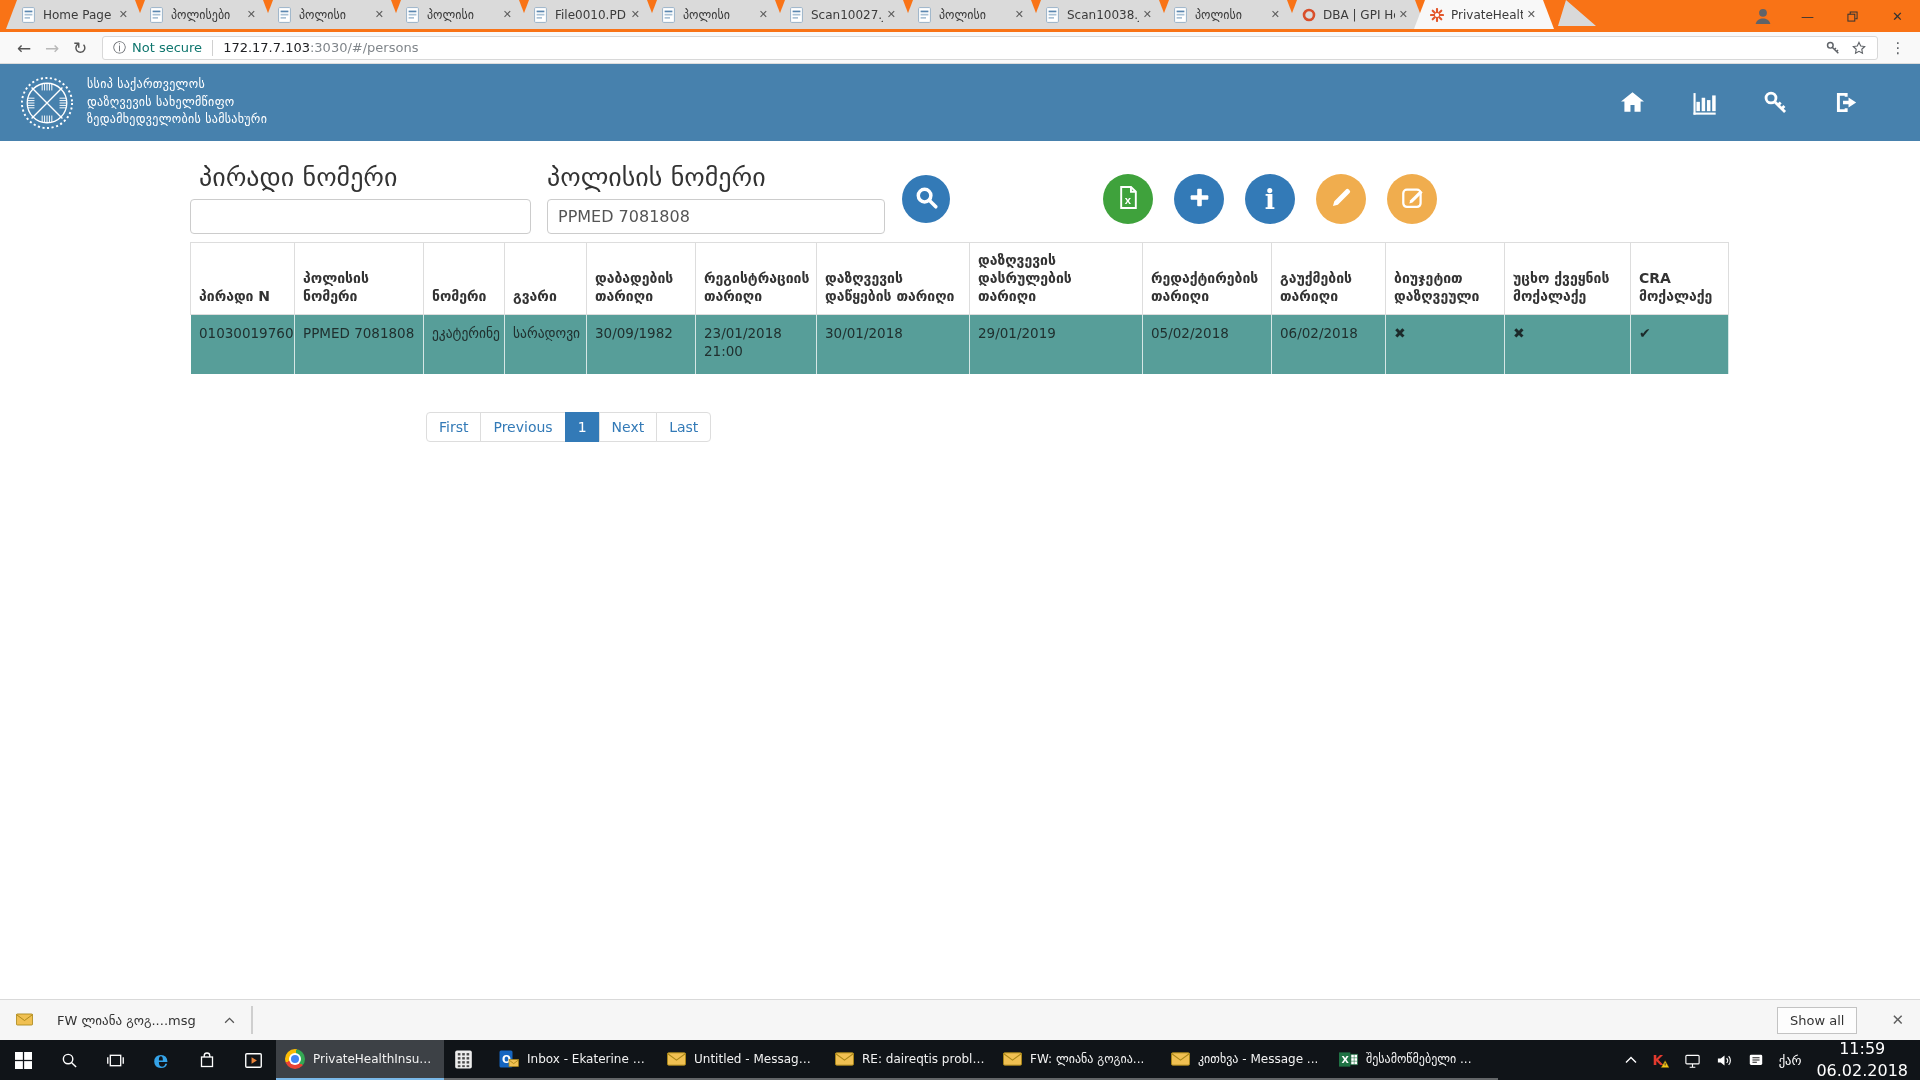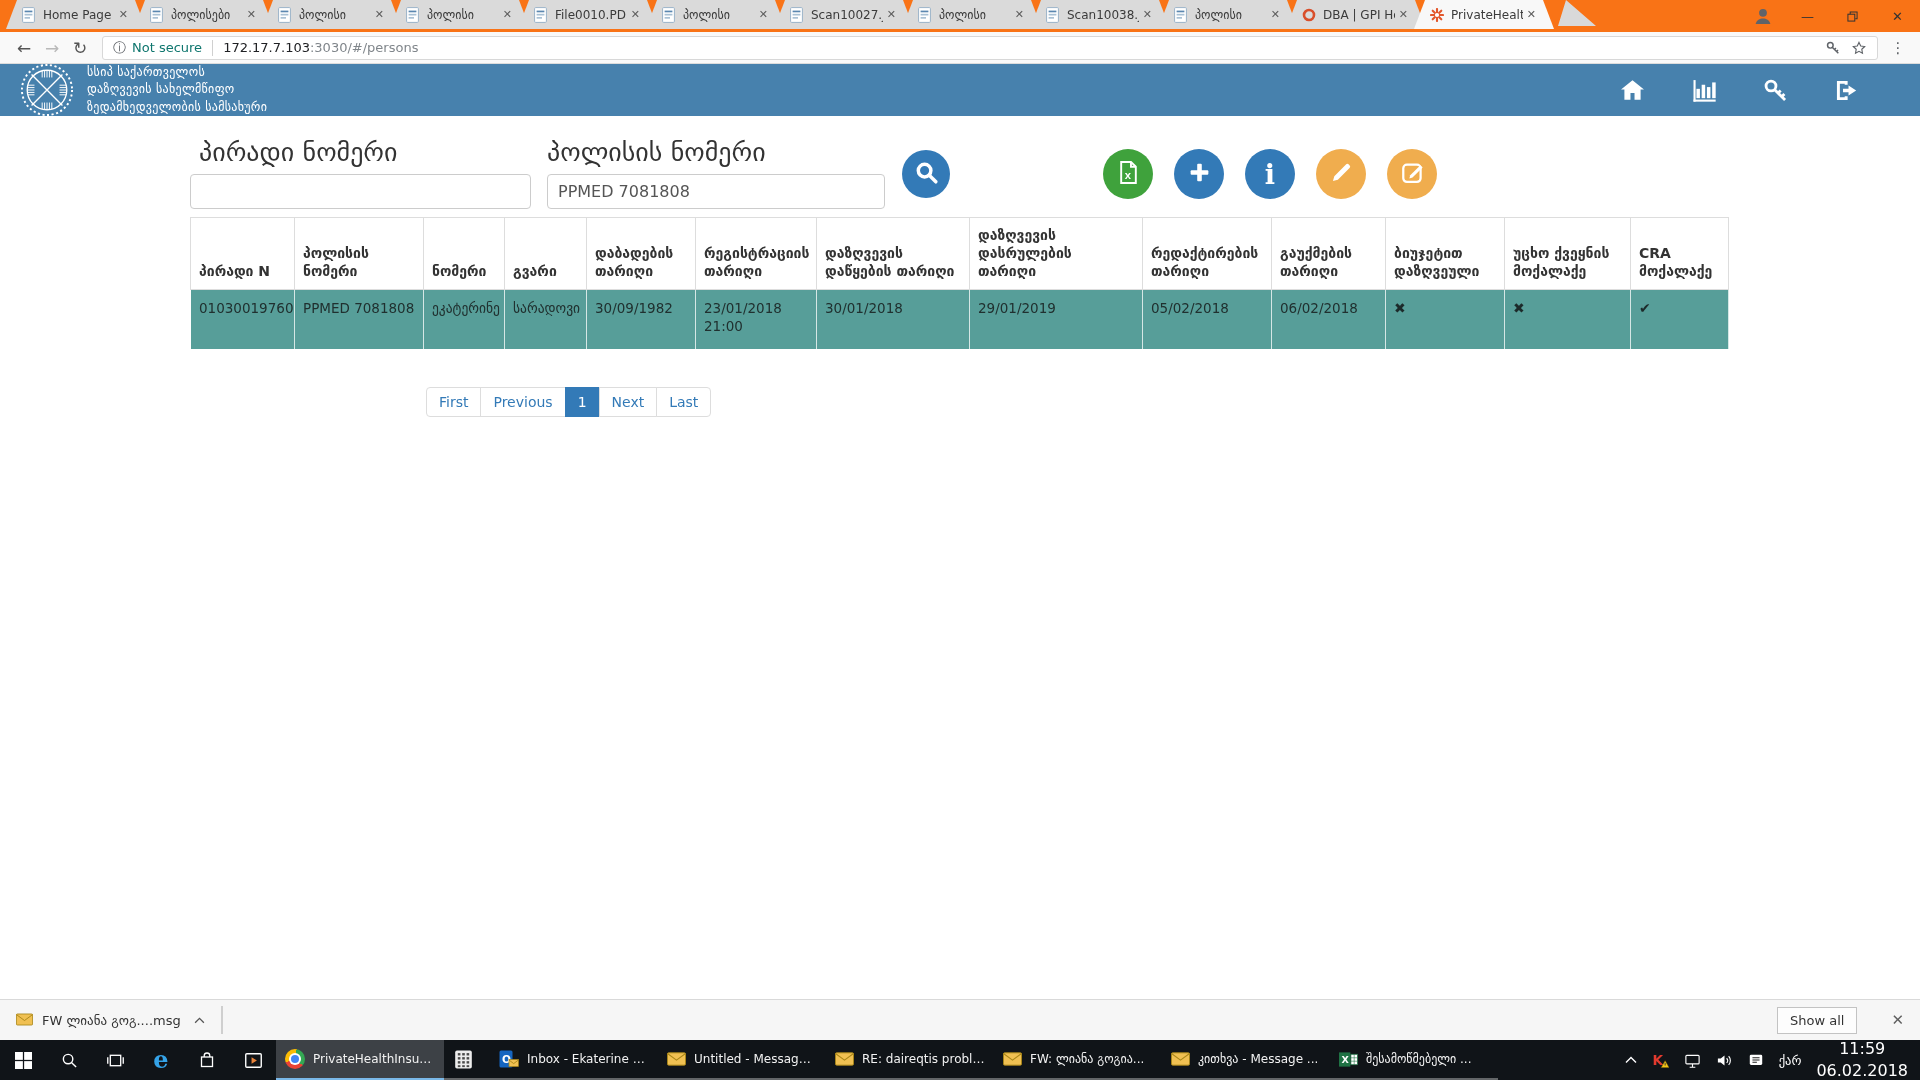--- a/index.html
+++ b/index.html
@@ -30,21 +30,21 @@
   .chip-info{color:#5f6368;font-size:13px;margin-right:6px}
   .chip-text{color:#0f766e;margin-right:10px}
   .chip-sep{width:1px;height:16px;background:#d0d0d0;margin-right:10px}
   .url-host{color:#202124}
   .url-rest{color:#80868b}
   .omni-right{margin-left:auto;display:flex;align-items:center;gap:10px}
   .omni-ic{display:flex;align-items:center;cursor:pointer}
   .menu-dots{width:24px;text-align:center;color:#5f6368;font-size:15px;cursor:pointer}
 
   
-  .app-header{height:52px;background:#4781ad;display:flex;align-items:center;padding:0 20px}
+  .app-header{height:77px;background:#4781ad;display:flex;align-items:center;padding:0 20px}
   .logo{width:54px;height:54px;flex:0 0 auto}
   .org{margin-left:13px;color:#fff;font-size:12px;line-height:1.45;letter-spacing:.3px}
   .hicons{margin-left:auto;display:flex;align-items:center;gap:44px;margin-right:40px}
   .hicon{cursor:pointer;display:flex;align-items:center}
 
   
   .main{width:1538px;margin-left:190px}
   .form-area{position:relative;height:84px;margin-top:17px}
   .f-label{position:absolute;top:4px;font-size:26px;color:#333}
   #lbl-personal{left:9px}
@@ -69,21 +69,21 @@
   .pagination{margin:37px 0 0 236px;display:flex}
   .page-btn{display:block;padding:6px 12px;font-size:14px;color:#337ab7;background:#fff;border:1px solid #ddd;
             margin-left:-1px;text-decoration:none;cursor:pointer}
   .page-btn:first-child{border-radius:4px 0 0 4px;margin-left:0}
   .page-btn:last-child{border-radius:0 4px 4px 0}
   .page-btn.active{background:#337ab7;border-color:#337ab7;color:#fff}
 
   
   .download-bar{position:fixed;left:0;right:0;bottom:40px;height:41px;background:#f6f6f6;border-top:1px solid #d9d9d9;
                 display:flex;align-items:stretch}
-  .dl-item{display:flex;align-items:center;gap:9px;padding:0 16px;cursor:pointer}
+  .dl-item{display:flex;align-items:center;gap:24px;padding:0 16px;cursor:pointer}
   .dl-name{font-size:13px;color:#333;white-space:nowrap}
   .dl-chevron{display:flex;align-items:center;margin-left:4px}
   .dl-sep{width:1px;background:#cfcfcf;margin:6px 0}
   .dl-right{margin-left:auto;display:flex;align-items:center;gap:34px;padding-right:16px}
   .show-all{font-size:13px;color:#333;background:#fdfdfd;border:1px solid #c3c3c3;padding:5px 12px;cursor:pointer;font-family:inherit}
   .dl-close{color:#5f5f5f;font-size:15px;cursor:pointer}
 
   
   .taskbar{position:fixed;left:0;right:0;bottom:0;height:40px;background:#101418;display:flex;align-items:stretch;z-index:10}
   .tb-ic{width:46px;display:flex;align-items:center;justify-content:center;cursor:pointer}

